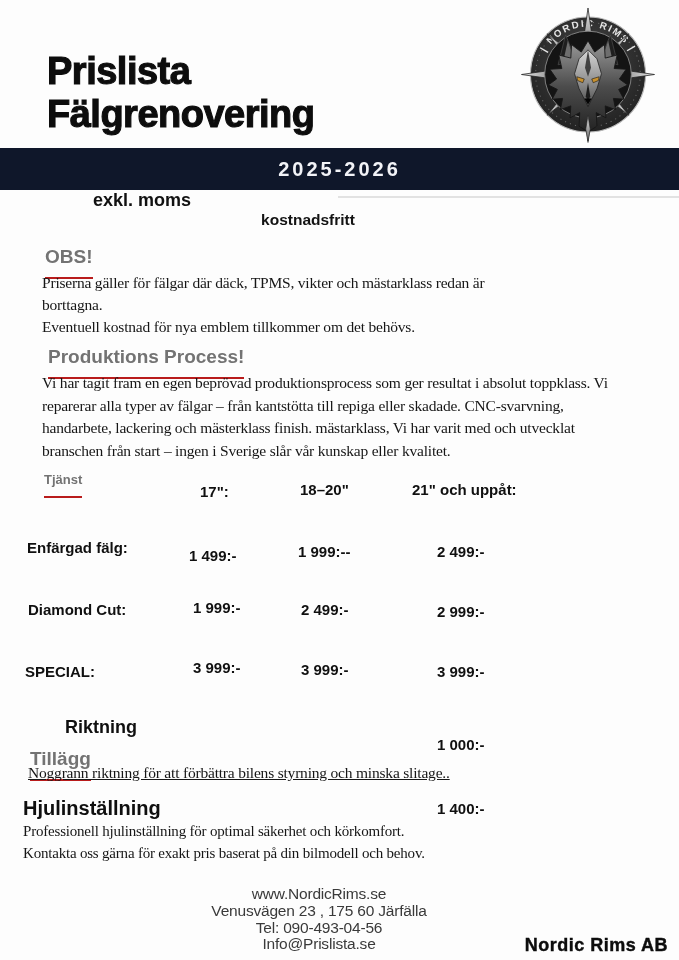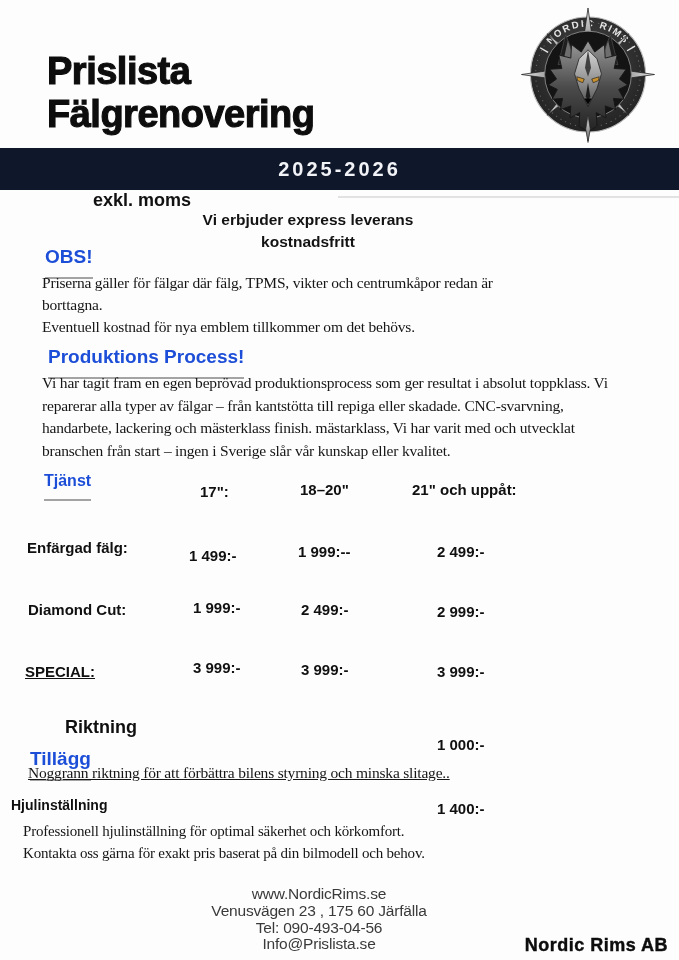--- a/index.html
+++ b/index.html
@@ -29,49 +29,49 @@
 
   .vat { position:absolute; left:57px; top:190px; font-size:18px; font-weight:bold;margin-left:36px; }
 
   .express {
     position:absolute; left:0; top:209px; width:616px; text-align:center;
     font-size:15.5px; font-weight:bold; line-height:22px; color:#131313;
   }
 
   
   .h-underline {
-    position:absolute; font-weight:bold; color:#1d4ed8;
-    border-bottom:2px solid #a3a3a3; padding-bottom:9px;
+    position:absolute; font-weight:bold; color:#737373;
+    border-bottom:2px solid #b91c1c; padding-bottom:9px;
   }
   .obs-h   { left:45px; top:246px; font-size:19px; }
   .proc-h  { left:48px; top:346px; font-size:19px; }
-  .tjanst-h{ left:44px; top:472px; font-size:16px; }
+  .tjanst-h{ left:44px; top:472px; font-size:13px; }
   .till-h  { left:30px; top:748px; font-size:19px;text-align:center; }
 
   
   .serif {
     font-family:"Liberation Serif", serif; color:#161616;
     letter-spacing:-0.2px;
   }
   .obs-body  { position:absolute; left:42px; top:272px; font-size:15.5px; line-height:22px; }
   .proc-body { position:absolute; left:42px; top:372px; font-size:15.5px; line-height:22.5px; }
 
   
   .cell { position:absolute; font-size:15px; font-weight:bold; color:#101010; }
   .c-col1 { left:200px; top:483px; }
   .c-col2 { left:300px; top:481px; }
   .c-col3 { left:412px; top:481px; }
   .r1-l { left:27px;  top:539px; } .r1-p1 { left:189px; top:539px;margin-top:8px; } .r1-p2 { left:298px; top:543px; } .r1-p3 { left:437px; top:543px; }
   .r2-l { left:28px;  top:601px; } .r2-p1 { left:193px; top:599px; } .r2-p2 { left:301px; top:601px; } .r2-p3 { left:437px; top:603px; }
-  .r3-l { left:25px;  top:663px;text-decoration:underline; } .r3-p1 { left:193px; top:659px; } .r3-p2 { left:301px; top:661px; } .r3-p3 { left:437px; top:663px; }
+  .r3-l { left:25px;  top:663px; } .r3-p1 { left:193px; top:659px; } .r3-p2 { left:301px; top:661px; } .r3-p3 { left:437px; top:663px; }
 
   
   .addon-name { position:absolute; font-weight:bold; color:#0f0f0f; }
   .rikt-name { left:25px; top:717px; font-size:18px;margin-left:40px; }
-  .hjul-name { left:11px; top:797px; font-size:14px; }
+  .hjul-name { left:23px; top:797px; font-size:20px; }
   .addon-price { position:absolute; font-size:15px; font-weight:bold; color:#101010; }
   .rikt-price { left:437px; top:736px; }
   .hjul-price { left:437px; top:800px; }
   .rikt-desc { position:absolute; left:28px; top:764px; font-size:15.5px;text-decoration:underline; }
   .hjul-desc { position:absolute; left:23px; top:820px; font-size:15px; line-height:22px; }
 
   
   .footer {
     position:absolute; left:0; top:886px; width:638px; text-align:center;
     font-size:15.5px; line-height:16.8px; color:#3a3a3a; letter-spacing:-0.2px;
@@ -157,27 +157,26 @@
   </div>
 
   <div class="banner">
     <span class="banner-text">2025-2026</span>
   </div>
   <div class="faint-line"></div>
 
   <div class="vat">exkl. moms</div>
 
   <div class="express">
-    <div>Vi erbjuder express leverans</div>
     <div>kostnadsfritt</div>
   </div>
 
   <div class="h-underline obs-h">OBS!</div>
   <div class="obs-body serif">
-    <div>Priserna gäller för fälgar där fälg, TPMS, vikter och centrumkåpor redan är</div>
+    <div>Priserna gäller för fälgar där däck, TPMS, vikter och mästarklass redan är</div>
     <div>borttagna.</div>
     <div>Eventuell kostnad för nya emblem tillkommer om det behövs.</div>
   </div>
 
   <div class="h-underline proc-h">Produktions Process!</div>
   <div class="proc-body serif">
     <div>Vi har tagit fram en egen beprövad produktionsprocess som ger resultat i absolut toppklass. Vi</div>
     <div>reparerar alla typer av fälgar – från kantstötta till repiga eller skadade. CNC-svarvning,</div>
     <div>handarbete, lackering och mästerklass finish. mästarklass, Vi har varit med och utvecklat</div>
     <div>branschen från start – ingen i Sverige slår vår kunskap eller kvalitet.</div>

